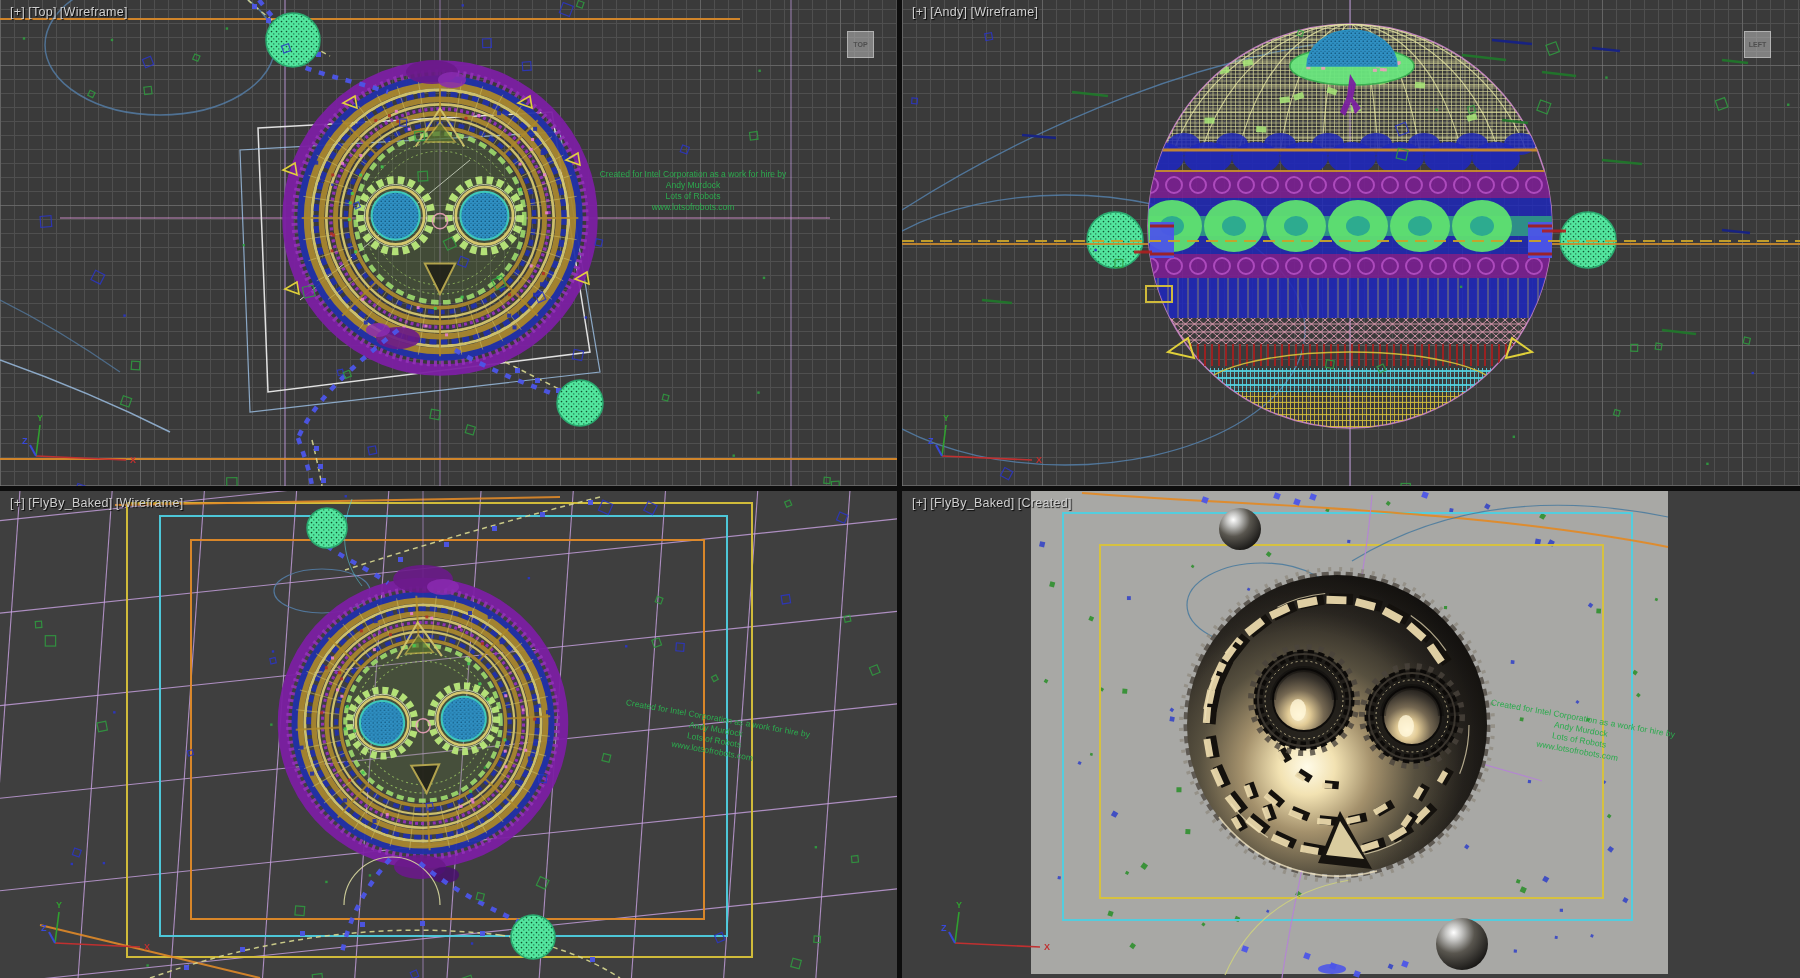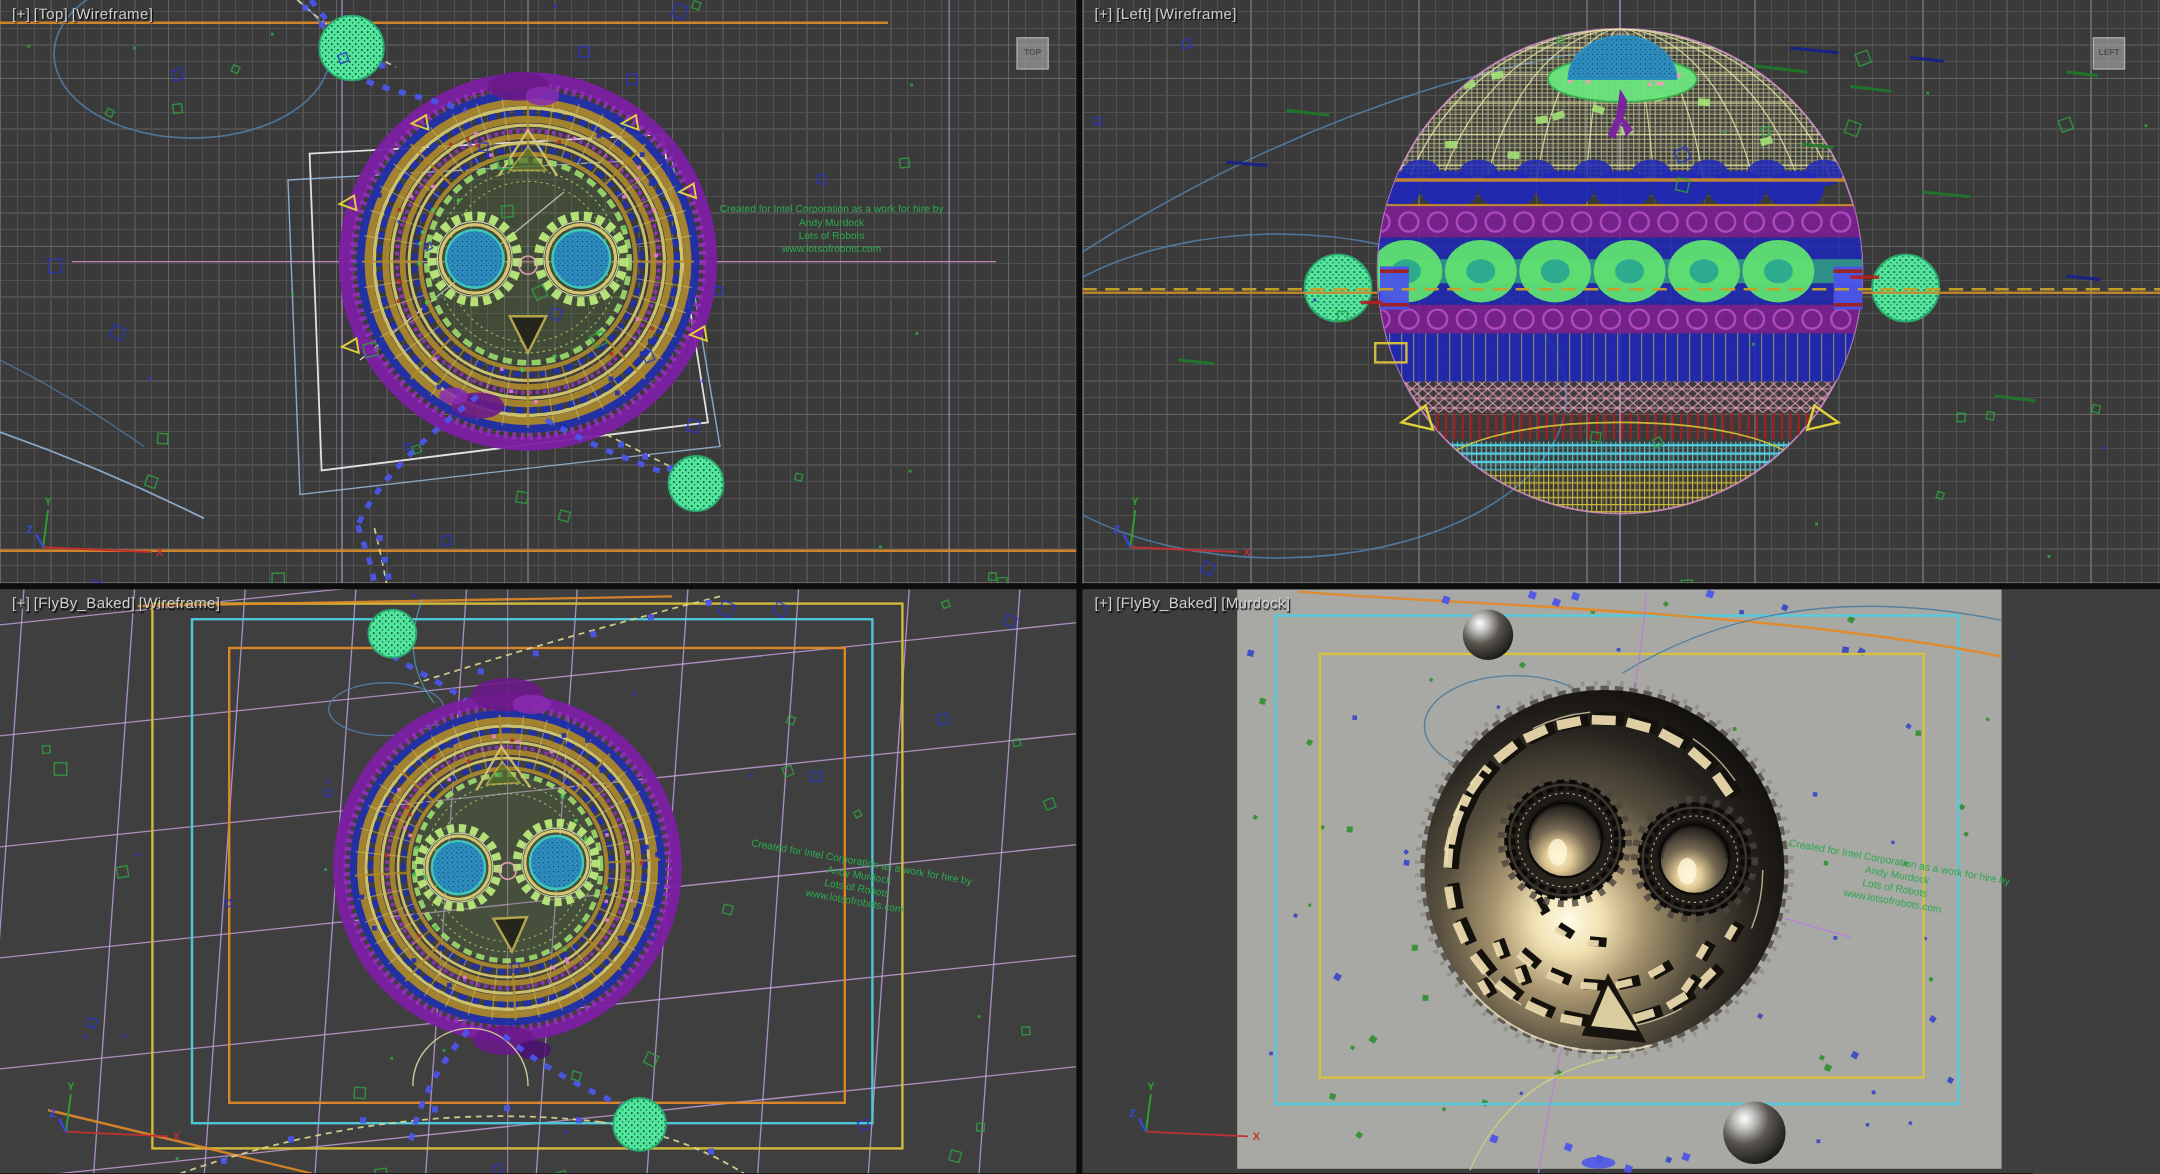--- a/index.html
+++ b/index.html
@@ -597,21 +597,21 @@
           <line x1="40" y1="456" x2="130" y2="460" stroke="#c03030" stroke-width="1.6" opacity="1"></line>
           <line x1="40" y1="456" x2="44" y2="425" stroke="#30a030" stroke-width="1.6" opacity="1"></line>
           <line x1="40" y1="456" x2="34" y2="445" stroke="#3848d8" stroke-width="2" opacity="1"></line>
           <text x="134" y="463" fill="#c03030" font-size="9" font-weight="bold">X</text>
           <text x="41" y="421" fill="#30a030" font-size="9" font-weight="bold">Y</text>
           <text x="26" y="444" fill="#3848d8" font-size="9" font-weight="bold">Z</text>
         </g>
       </svg>
     <div class="vplabel">
       <span>[+]</span>
-      <span>[Left]</span>
+      <span>[Andy]</span>
       <span>[Wireframe]</span>
     </div>
     <div class="viewcube">LEFT</div>
   </div>
 
   <div class="viewport" id="vp-bl">
     <svg class="scene" id="svg-bl" width="897" height="487" viewBox="0 0 897 487">
 <pattern id="stipbl" patternUnits="userSpaceOnUse" width="5" height="5">
  <rect width="5" height="5" fill="#52e69e"></rect>
  <circle cx="1.5" cy="1.6" r=".8" fill="#11532f"></circle>
@@ -1102,21 +1102,21 @@
           <line x1="53" y1="452" x2="57" y2="421" stroke="#30a030" stroke-width="1.6" opacity="1"></line>
           <line x1="53" y1="452" x2="47" y2="441" stroke="#3848d8" stroke-width="2" opacity="1"></line>
           <text x="142" y="459" fill="#c03030" font-size="9" font-weight="bold">X</text>
           <text x="54" y="417" fill="#30a030" font-size="9" font-weight="bold">Y</text>
           <text x="39" y="440" fill="#3848d8" font-size="9" font-weight="bold">Z</text>
         </g>
       </svg>
     <div class="vplabel">
       <span>[+]</span>
       <span>[FlyBy_Baked]</span>
-      <span>[Murdock]</span>
+      <span>[Created]</span>
     </div>
     <div class="watermark">
       <div>Created for Intel Corporation as a work for hire by</div>
       <div>Andy Murdock</div>
       <div>Lots of Robots</div>
       <div>www.lotsofrobots.com</div>
     </div>
   </div>
 
 </div>

